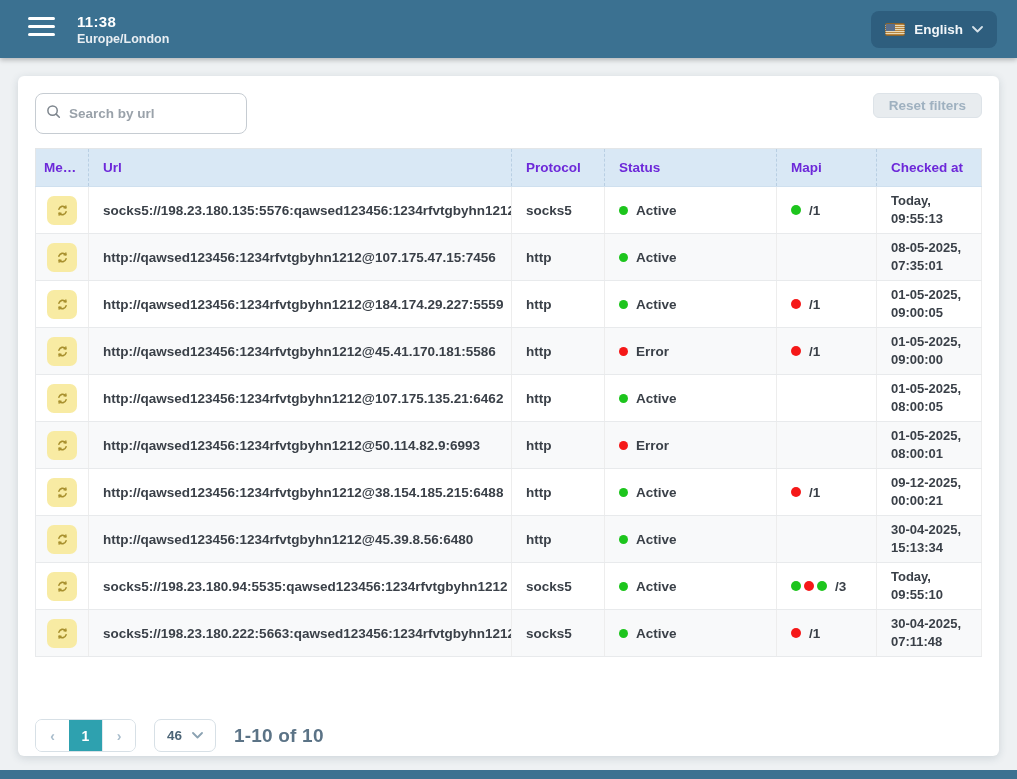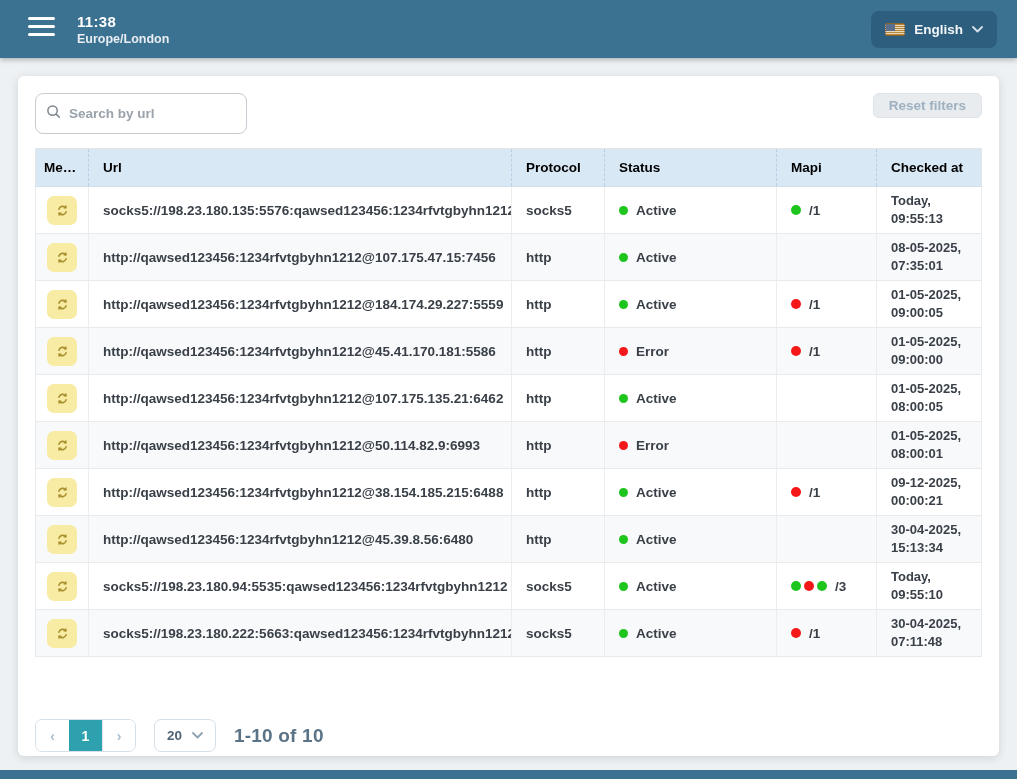--- a/index.html
+++ b/index.html
@@ -74,21 +74,21 @@
     background:#e8ecef; color:#9fb1c0;
     border:1px solid #dde3e8; border-radius:6px;
     font-family:inherit; font-size:13.5px; font-weight:600;
     height:25px; padding:0 15px; cursor:default;
   }
 
   
   table { width:100%; border-collapse:collapse; table-layout:fixed; }
   thead th {
     background:var(--table-head-bg);
-    color:#000000; font-size:13.5px; font-weight:700; text-align:left;
+    color:#6d28d9; font-size:13.5px; font-weight:700; text-align:left;
     height:38px; padding:0 8px 0 14px;
     border-right:1px dashed #b9cfe3;
     border-top:1px solid #e3e6e8; border-bottom:1px solid #cfe0ef;
   }
   thead th:first-child { border-left:1px solid #e3e6e8; padding-left:8px; }
   thead th:last-child { border-right:1px solid #e3e6e8; }
   tbody td {
     height:47px; padding:0 8px 0 14px;
     font-size:13.5px; font-weight:600; color:#3a4048;
     border-right:1px solid #ededed;
@@ -385,21 +385,21 @@
       <div class="pager">
         <button>
             <span>‹</span>
           </button>
         <button class="active">1</button>
         <button>
             <span>›</span>
           </button>
       </div>
       <div class="pagesize">
-        <span>20</span>
+        <span>46</span>
         <span class="chev">
           <svg width="11" height="7" viewBox="0 0 11 7">
               <polyline points="1,1 5.5,5.5 10,1" fill="none" stroke="#8ba2b2" stroke-width="1.8" stroke-linecap="round" stroke-linejoin="round"></polyline>
             </svg>
         </span>
       </div>
       <span class="range">1-10  of  10</span>
     </div>
 
   </div>

